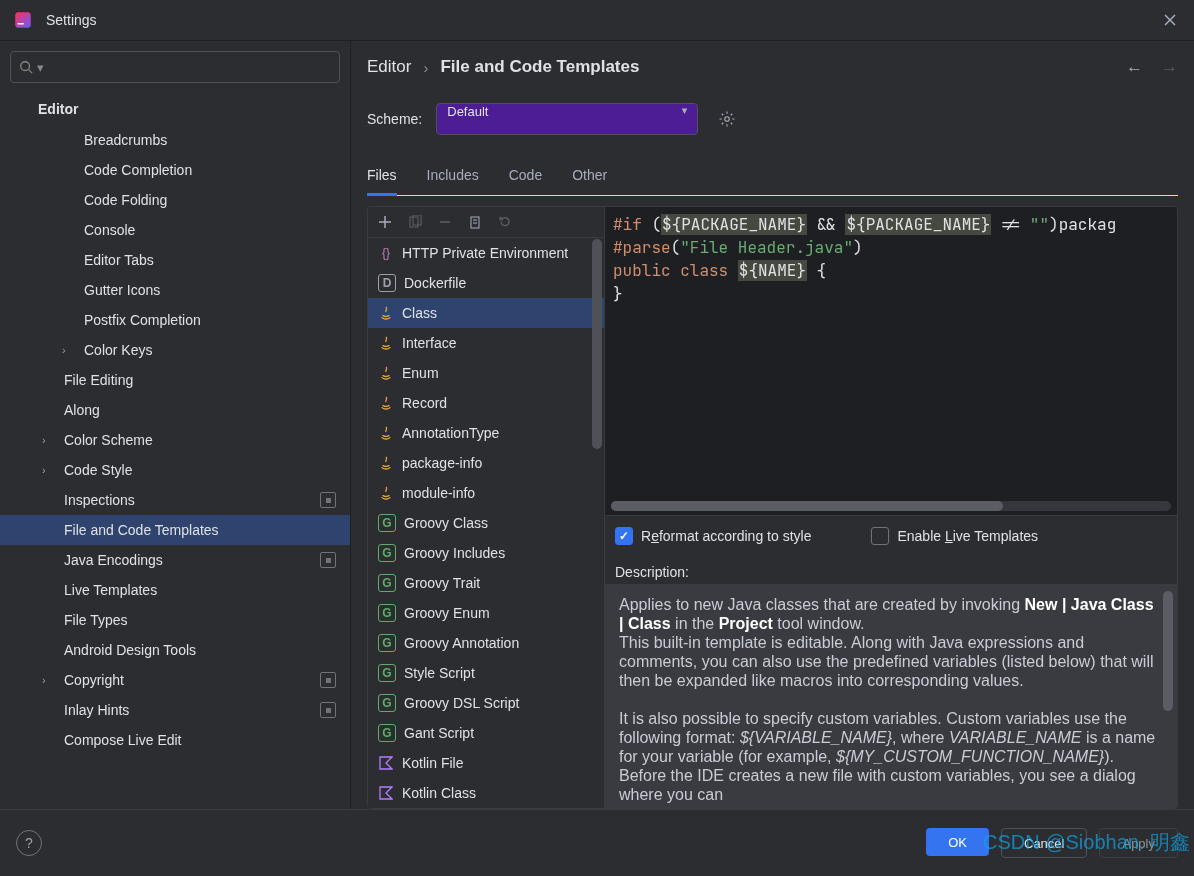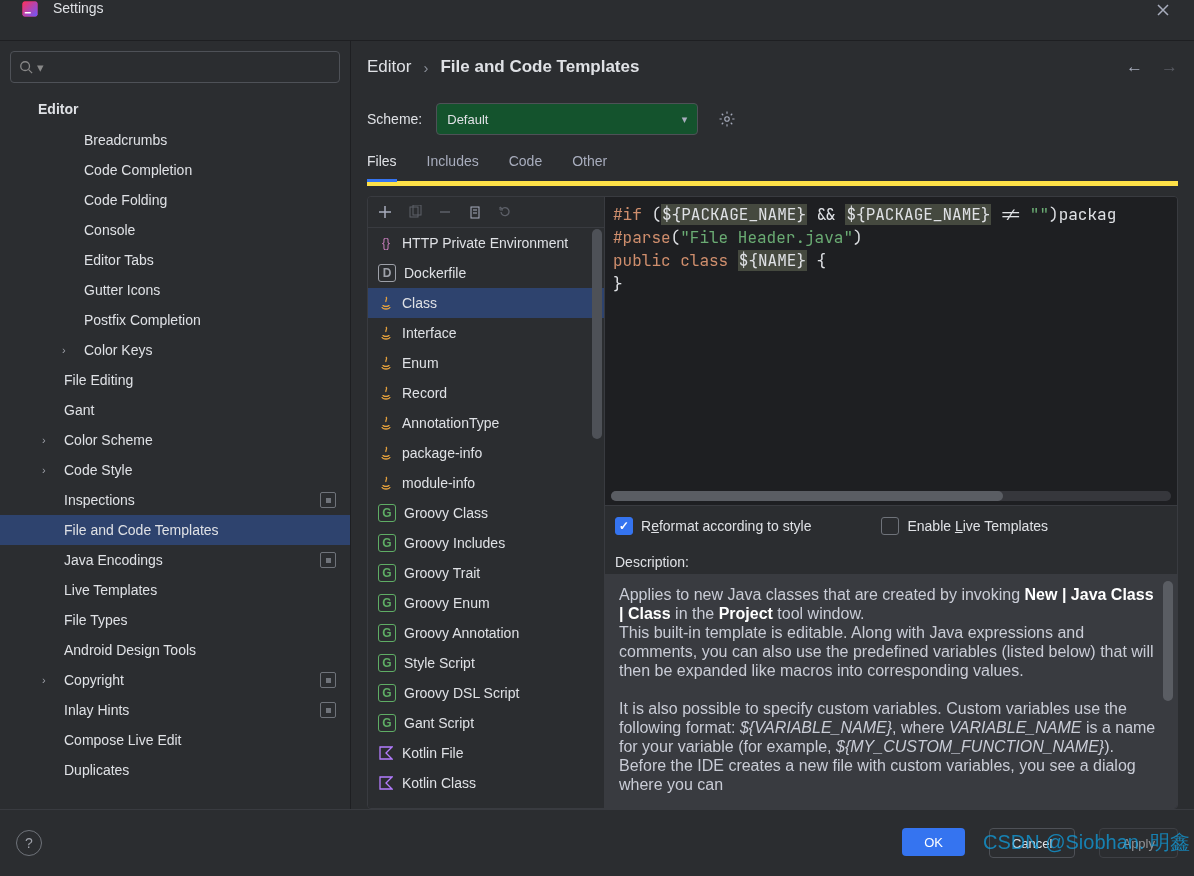--- a/index.html
+++ b/index.html
@@ -1,16 +1,16 @@
 <!DOCTYPE html>
 <html><head>
 <meta charset="utf-8">
 <style>
   html,body{margin:0;padding:0;width:1194px;height:876px;background:#2b2d30;color:#dfe1e5;font-family:"Segoe UI",Arial,sans-serif;font-size:13px;overflow:hidden}
-  .titlebar{height:40px;display:flex;padding:0 21px;background:#2b2d30;border-bottom:1px solid #1e1f22}
+  .titlebar{height:40px;display:flex;align-items:center;padding:0 14px;background:#2b2d30;border-bottom:1px solid #1e1f22}
   .titlebar .app-icon{width:18px;height:18px;margin-right:14px}
   .titlebar .title{font-size:14px;color:#dfe1e5}
   .titlebar .close{margin-left:auto;width:20px;height:20px;display:flex;align-items:center;justify-content:center;color:#a8adbd;cursor:pointer}
   .workarea{display:flex;height:768px;background:#2b2d30}
   .left{width:350px;border-right:1px solid #1e1f22;display:flex;flex-direction:column}
   .search-row{padding:10px 10px 6px 10px}
   .search{height:30px;border:1px solid #4e5157;border-radius:4px;background:#2b2d30;display:flex;align-items:center;padding:0 8px;color:#888}
   .search svg{width:14px;height:14px;margin-right:2px}
   .tree{flex:1;overflow-y:auto;padding:4px 0 10px 0}
   .tree-header{padding:8px 10px 8px 38px;font-weight:bold;color:#dfe1e5;font-size:14px}
@@ -21,24 +21,24 @@
   .tree-item.selected{background:#2e436e}
   .tree-item .badge{margin-left:auto;width:14px;height:14px;border:1px solid #6f737a;border-radius:2px;display:flex;align-items:center;justify-content:center}
   .tree-item .badge::after{content:"";width:5px;height:5px;background:#6f737a}
   .right{flex:1;display:flex;flex-direction:column;padding:12px 16px 0 16px;min-width:0}
   .crumbs{display:flex;align-items:center;gap:12px;height:28px;font-size:17px}
   .crumbs .sep{color:#8a8f99;font-size:15px}
   .crumbs .nav{margin-left:auto;display:flex;gap:18px;color:#a8adbd}
   .crumbs .nav .dim{opacity:.35}
   .scheme-row{display:flex;align-items:center;gap:14px;margin:22px 0 10px 0}
   .scheme-label{font-size:14px}
-  .scheme-sel{height:30px;width:240px;border:1px solid #4e5157;border-radius:4px;display:flex;align-items:center;padding:0 10px;background:#14532d}
+  .scheme-sel{height:30px;width:240px;border:1px solid #4e5157;border-radius:4px;display:flex;padding:0 10px;background:#4c1d95}
   .scheme-sel .chev{margin-left:auto;color:#a8adbd;font-size:11px}
   .wheel{margin-left:6px;color:#a8adbd}
-  .tabs{display:flex;border-bottom:5px solid #fde047;}
+  .tabs{display:flex;border-bottom:1px solid #fde047;margin-top:14px}
   .tab{padding:8px 0 10px 0;margin-right:30px;font-size:14px;color:#a8adbd;cursor:pointer}
   .tab.active{color:#dfe1e5;border-bottom:3px solid #3574f0;margin-bottom:-1px}
   .mid{display:flex;flex:1;margin-top:10px;min-height:0;border:1px solid #393b40;border-radius:4px;overflow:hidden}
   .tpl-col{width:236px;border-right:1px solid #393b40;display:flex;flex-direction:column;background:#2b2d30;position:relative}
   .tpl-toolbar{height:30px;display:flex;align-items:center;gap:16px;padding:0 10px;border-bottom:1px solid #393b40;color:#a8adbd}
   .tpl-toolbar .dim{opacity:.4}
   .tpl-list{flex:1;overflow:hidden;position:relative}
   .tpl-list-inner{position:absolute;top:0;left:0;right:0}
   .tpl-item{height:30px;display:flex;align-items:center;gap:8px;padding:0 10px;font-size:14px;color:#dfe1e5;cursor:pointer;white-space:nowrap}
   .tpl-item.selected{background:#2e436e}
@@ -50,35 +50,35 @@
   .ic-kotlin{color:#b47cff}
   .tpl-scroll{position:absolute;right:2px;top:32px;bottom:2px;width:10px}
   .tpl-thumb{position:absolute;right:0;width:10px;background:#4e5157;border-radius:5px;top:0;height:210px}
   .ed-col{flex:1;display:flex;flex-direction:column;min-width:0}
   .code{flex:0 0 296px;background:#1e1f22;font-family:"JetBrains Mono",Consolas,monospace;font-size:16px;padding:6px 8px;white-space:pre;overflow:hidden;position:relative;line-height:23px}
   .code-scroll-h{position:absolute;left:6px;right:6px;bottom:4px;height:10px;background:rgba(90,93,99,.4);border-radius:5px}
   .code-scroll-h .th{position:absolute;left:0;width:70%;height:10px;background:#5a5d63;border-radius:5px}
   .k-ylw{color:#cf8e6d}
   .k-grn{color:#6aab73}
   .k-var{background:#45493f;color:#dfe1e5;padding:0 1px}
-  .opts{height:40px;display:flex;align-items:center;gap:40px;padding:0 10px;border-top:1px solid #393b40}
+  .opts{height:40px;display:flex;align-items:center;gap:30px;padding:0 10px;border-top:1px solid #393b40}
   .chk{display:flex;align-items:center;gap:8px;font-size:14px}
   .chkbox{width:16px;height:16px;border:1px solid #6f737a;border-radius:3px;display:flex;align-items:center;justify-content:center}
   .chkbox.on{background:#3574f0;border-color:#3574f0}
   .chkbox.on::after{content:"✓";color:#fff;font-size:12px;font-weight:bold}
   .mn{text-decoration:underline}
   .desc-lbl{padding:8px 10px 4px 10px;font-size:14px}
   .desc{flex:1;margin:0 0 0 0;border-top:1px solid #393b40;background:#393b40;color:#c9ccd6;font-size:16px;padding:10px 20px 10px 14px;line-height:19px;overflow:hidden;position:relative}
   .desc b{color:#fff;font-weight:bold}
   .desc i{font-style:italic}
   .desc-scroll{position:absolute;right:4px;top:6px;bottom:6px;width:10px}
   .desc-thumb{position:absolute;right:0;top:0;width:10px;height:120px;background:#5a5d63;border-radius:5px}
   .footer{height:66px;border-top:1px solid #393b40;display:flex;align-items:center;padding:0 16px;background:#2b2d30}
   .help{width:24px;height:24px;border:1.5px solid #6f737a;border-radius:50%;display:flex;align-items:center;justify-content:center;color:#9da0a8;font-size:14px}
-  .btns{margin-left:auto;display:flex;gap:24px}
+  .btns{margin-left:auto;display:flex;gap:12px}
   .btn{height:28px;padding:0 22px;border-radius:4px;display:flex;align-items:center;font-size:13px;cursor:pointer}
   .btn.primary{background:#3574f0;color:#fff}
   .btn.sec{border:1px solid #4e5157;color:#dfe1e5;background:#2b2d30}
   .btn.dim{opacity:.55}
   .watermark{position:absolute;right:4px;bottom:20px;color:#0ea5e9;font-size:20px;opacity:.7;pointer-events:none}
   svg{display:block}
 </style>
 </head>
 <body>
 
@@ -138,21 +138,21 @@
             <span>Postfix Completion</span>
           </div>
           <div class="tree-item depth2">
             <span class="chev">›</span>
             <span>Color Keys</span>
           </div>
           <div class="tree-item depth1">
             <span>File Editing</span>
           </div>
           <div class="tree-item depth1">
-            <span>Gant</span>
+            <span>Along</span>
           </div>
           <div class="tree-item depth1">
             <span class="chev">›</span>
             <span>Color Scheme</span>
           </div>
           <div class="tree-item depth1">
             <span class="chev">›</span>
             <span>Code Style</span>
           </div>
           <div class="tree-item depth1">
@@ -179,23 +179,20 @@
             <span class="chev">›</span>
             <span>Copyright</span>
             <span class="badge"></span>
           </div>
           <div class="tree-item depth1">
             <span>Inlay Hints</span>
             <span class="badge"></span>
           </div>
           <div class="tree-item depth1">
             <span>Compose Live Edit</span>
-          </div>
-          <div class="tree-item depth1">
-            <span>Duplicates</span>
           </div>
         </div>
     </div>
   </div>
 
   <div class="right">
     <div class="crumbs">
       <span>Editor</span>
       <span class="sep">›</span>
       <span style="font-weight:600">File and Code Templates</span>

